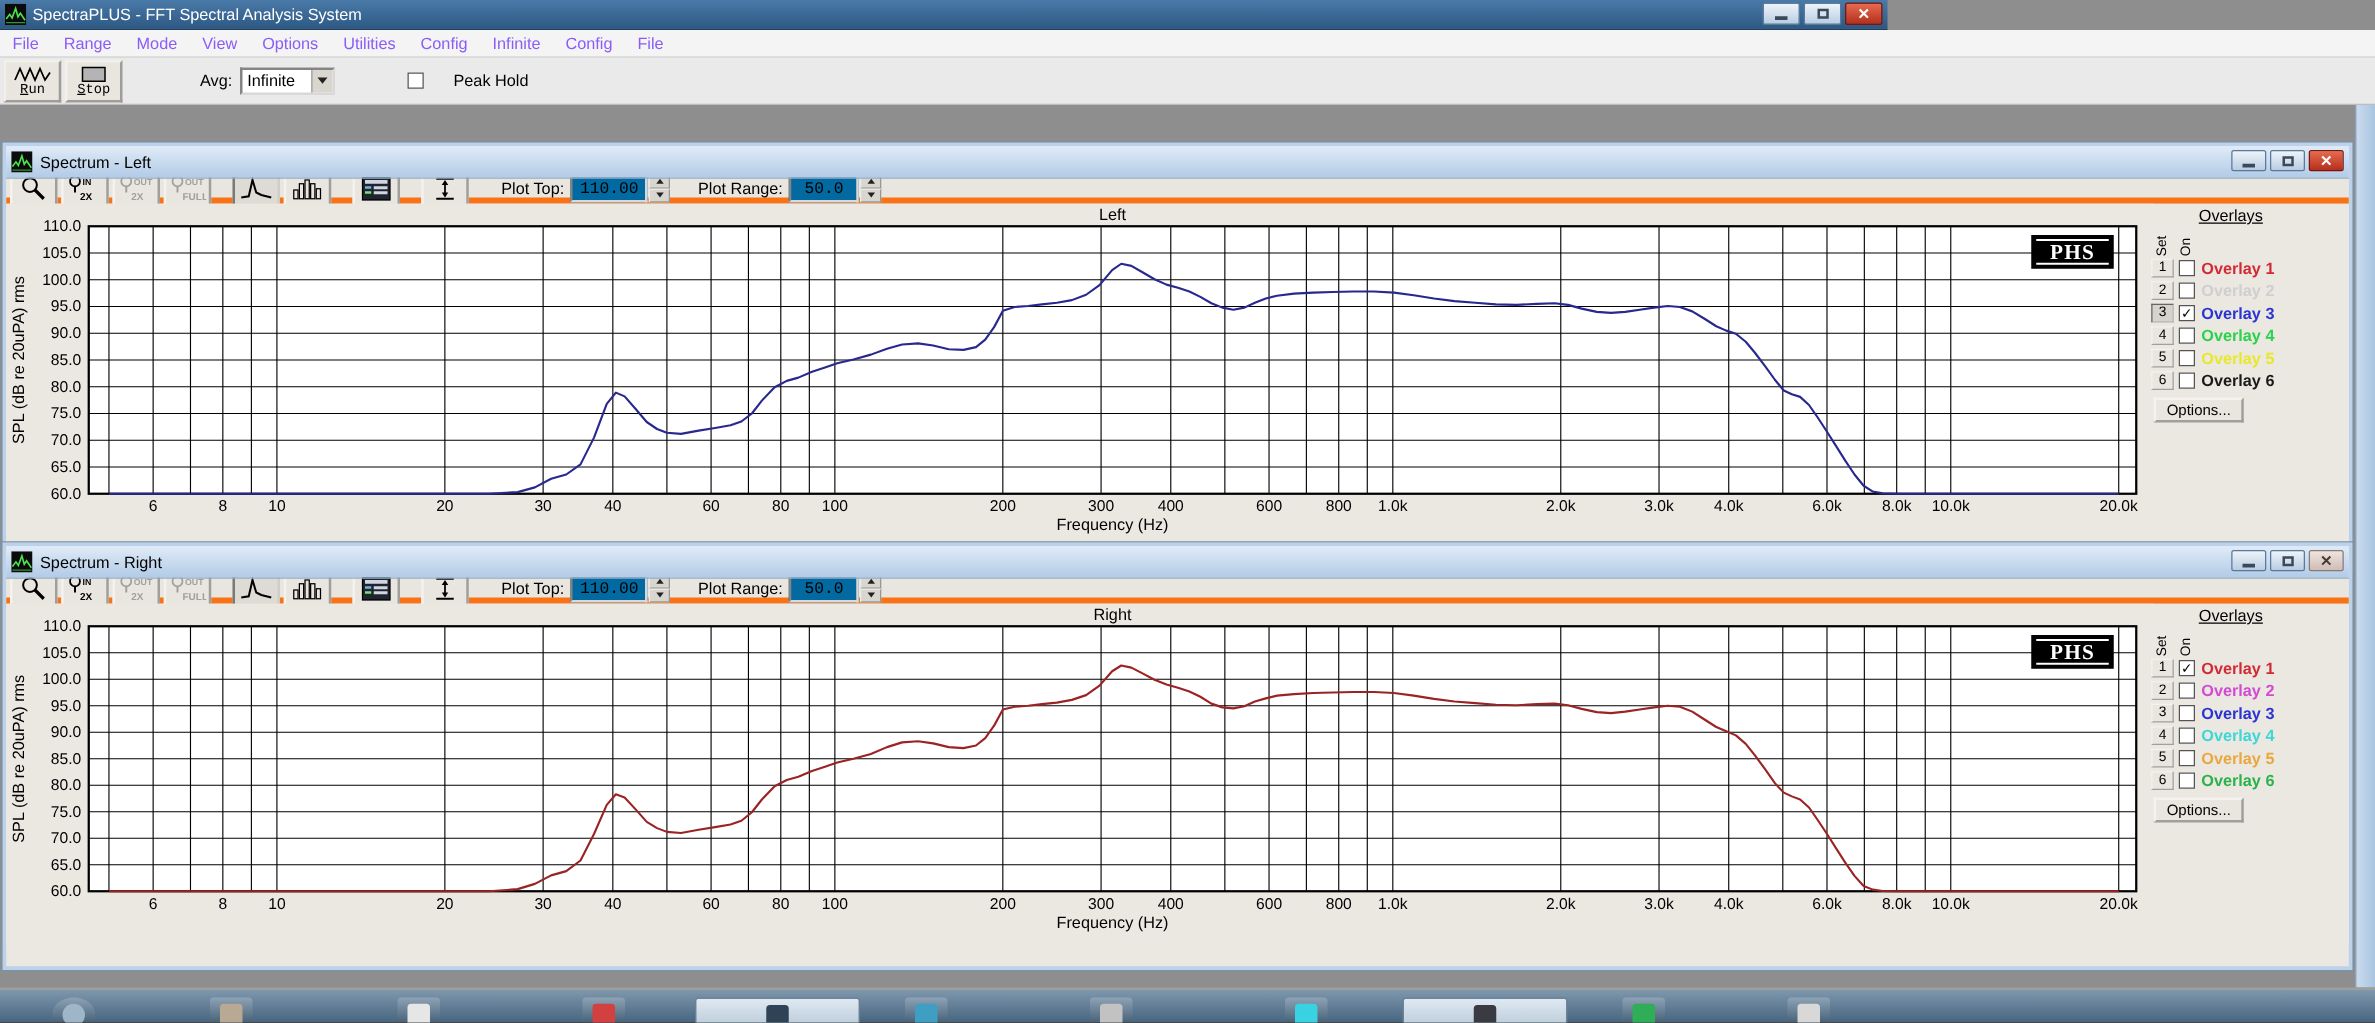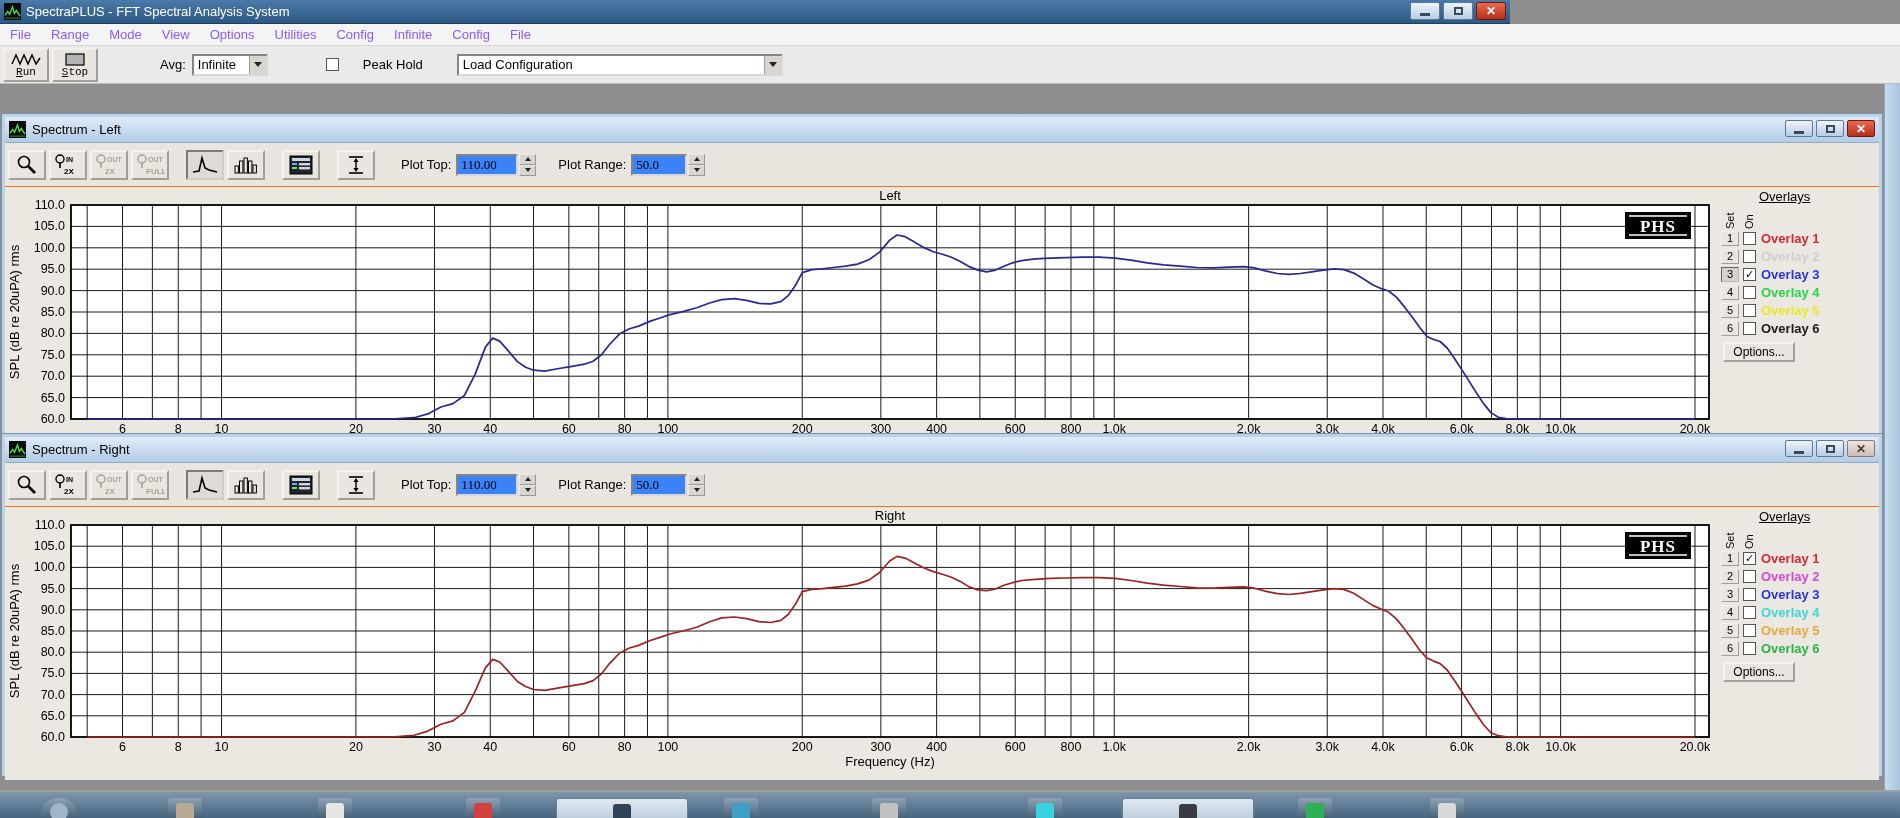--- a/index.html
+++ b/index.html
@@ -50,29 +50,29 @@
   
   .mdi { position:absolute; left:0; top:84px; width:1900px; height:706px; background:#8e8e8e; }
   .mdi-right-strip { position:absolute; right:0; top:0; width:16px; height:706px;
     background:linear-gradient(90deg,#cadcee,#a9c4e0); border-left:1px solid #8aa4c0; }
 
   .child { position:absolute; left:2px; width:1880px; border:3px solid #bcd2ea;
     outline:1px solid #7a92ac; background:#ebe8e2; }
   .child-titlebar { height:26px; background:linear-gradient(#e0ebf8,#b2cbe7);
     border-bottom:1px solid #8fadc9; display:flex; align-items:center; position:relative; }
   .child-titlebar .title-text { font-size:13px; color:#000; margin-left:6px; }
-  .child-toolbar { height:44px; background:#e9e6df; display:flex; align-items:center;
-    border-bottom:1px solid #f97316; }
+  .child-toolbar { height:20px; background:#e9e6df; display:flex; align-items:center;
+    border-bottom:5px solid #f97316; }
   .icon-btn { width:38px; height:30px; margin-left:3px; background:#e9e6df;
     border:2px outset #f4f2ec; color:#000; display:flex; align-items:center;
     justify-content:center; padding:0; }
   .icon-btn.disabled { color:#a2a09a; }
   .icon-btn.active { border:2px inset #cfcdc6; background:#dedbd4; } .gap14 { width:14px; }
-  .field-input { height:22px; background:#3b82f6; border:2px inset #d8d8d8; font-size:13px;
-    padding:0 3px; font-family:Liberation Serif, serif; color:#000; }
+  .field-input { height:22px; background:#0369a1; border:2px inset #d8d8d8; font-size:13px;
+    padding:0 3px; font-family:Liberation Mono, monospace; color:#000;text-align:center; }
   .spinner { width:17px; height:22px; display:flex; flex-direction:column; margin-left:1px; }
   .spin-btn { flex:1; background:#d9d6cf; border:1px outset #eceae4; display:flex;
     align-items:center; justify-content:center; padding:0; }
   .tri-up { width:0; height:0; border-left:3px solid transparent; border-right:3px solid transparent;
     border-bottom:4px solid #222; }
   .tri-dn { width:0; height:0; border-left:3px solid transparent; border-right:3px solid transparent;
     border-top:4px solid #222; }
 
   .child-body { position:relative; background:#ebe8e2; }
   svg.plot { position:absolute; left:2px; top:0; background:#ebe8e2; }
@@ -156,26 +156,20 @@
     </button>
     <span class="tool-label" style="margin-left:62px;">Avg:</span>
     <div class="combo" style="width:76px; margin-left:6px;">
       <span class="combo-value">Infinite</span>
       <div class="combo-btn">
           <div class="arrow-down"></div>
         </div>
     </div>
     <div class="checkbox" style="margin-left:58px;"></div>
     <span class="tool-label" style="margin-left:24px;">Peak Hold</span>
-    <div class="combo" style="width:326px; margin-left:34px;">
-      <span class="combo-value">Load Configuration</span>
-      <div class="combo-btn">
-          <div class="arrow-down"></div>
-        </div>
-    </div>
   </div>
 
   <div class="mdi">
 
     <div class="child" style="top:6px; height:344px;margin-top:24px;">
       <div class="child-titlebar">
         <svg class="app-icon" viewBox="0 0 18 18">
           <rect x="0" y="0" width="18" height="18" fill="#0b0b0b"></rect>
           <polyline points="1,13 4,9 6,12 9,4 11,11 13,8 17,14" fill="none" stroke="#4ae04e" stroke-width="1.4"></polyline>
           <line x1="1" y1="16" x2="17" y2="16" stroke="#2f9a33" stroke-width="1"></line>

